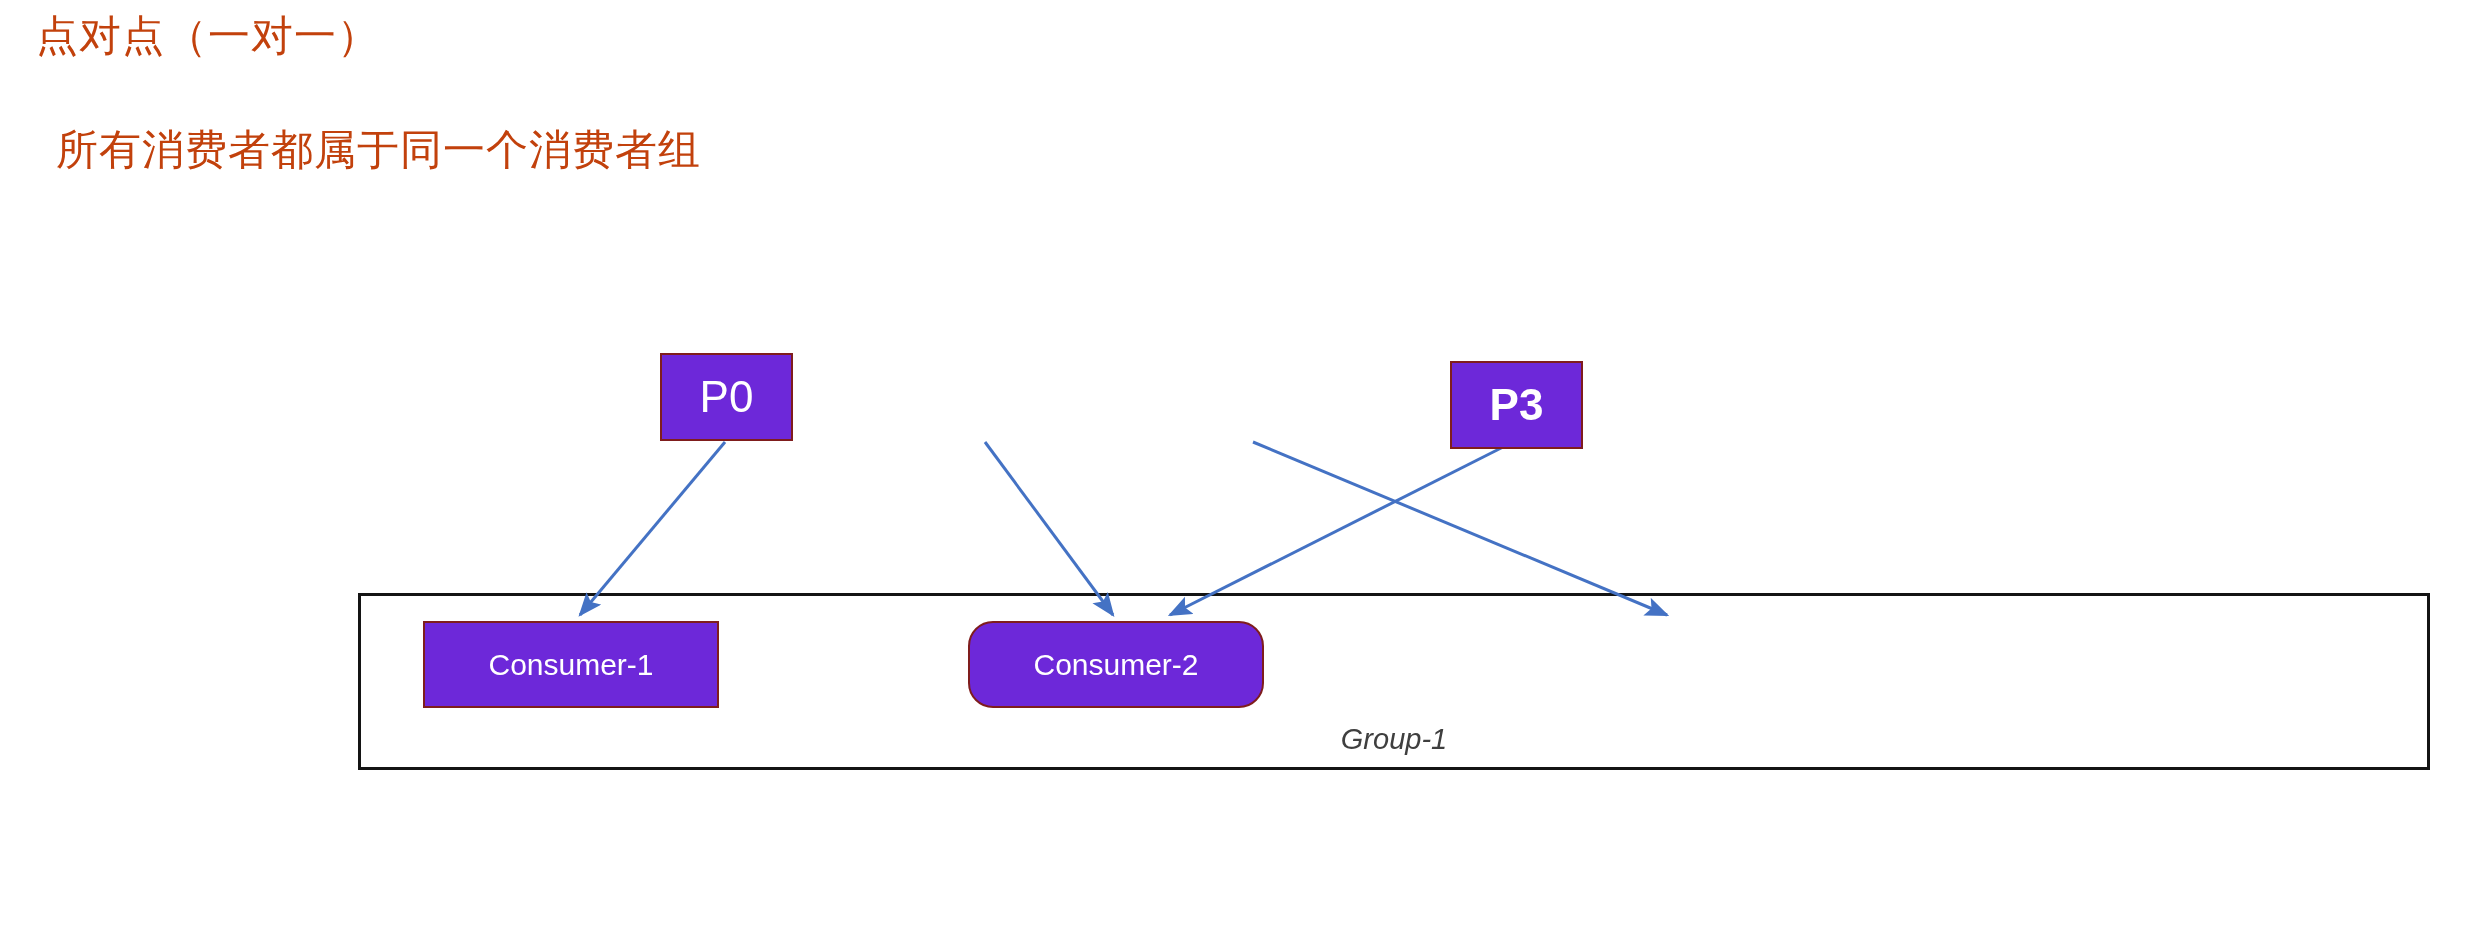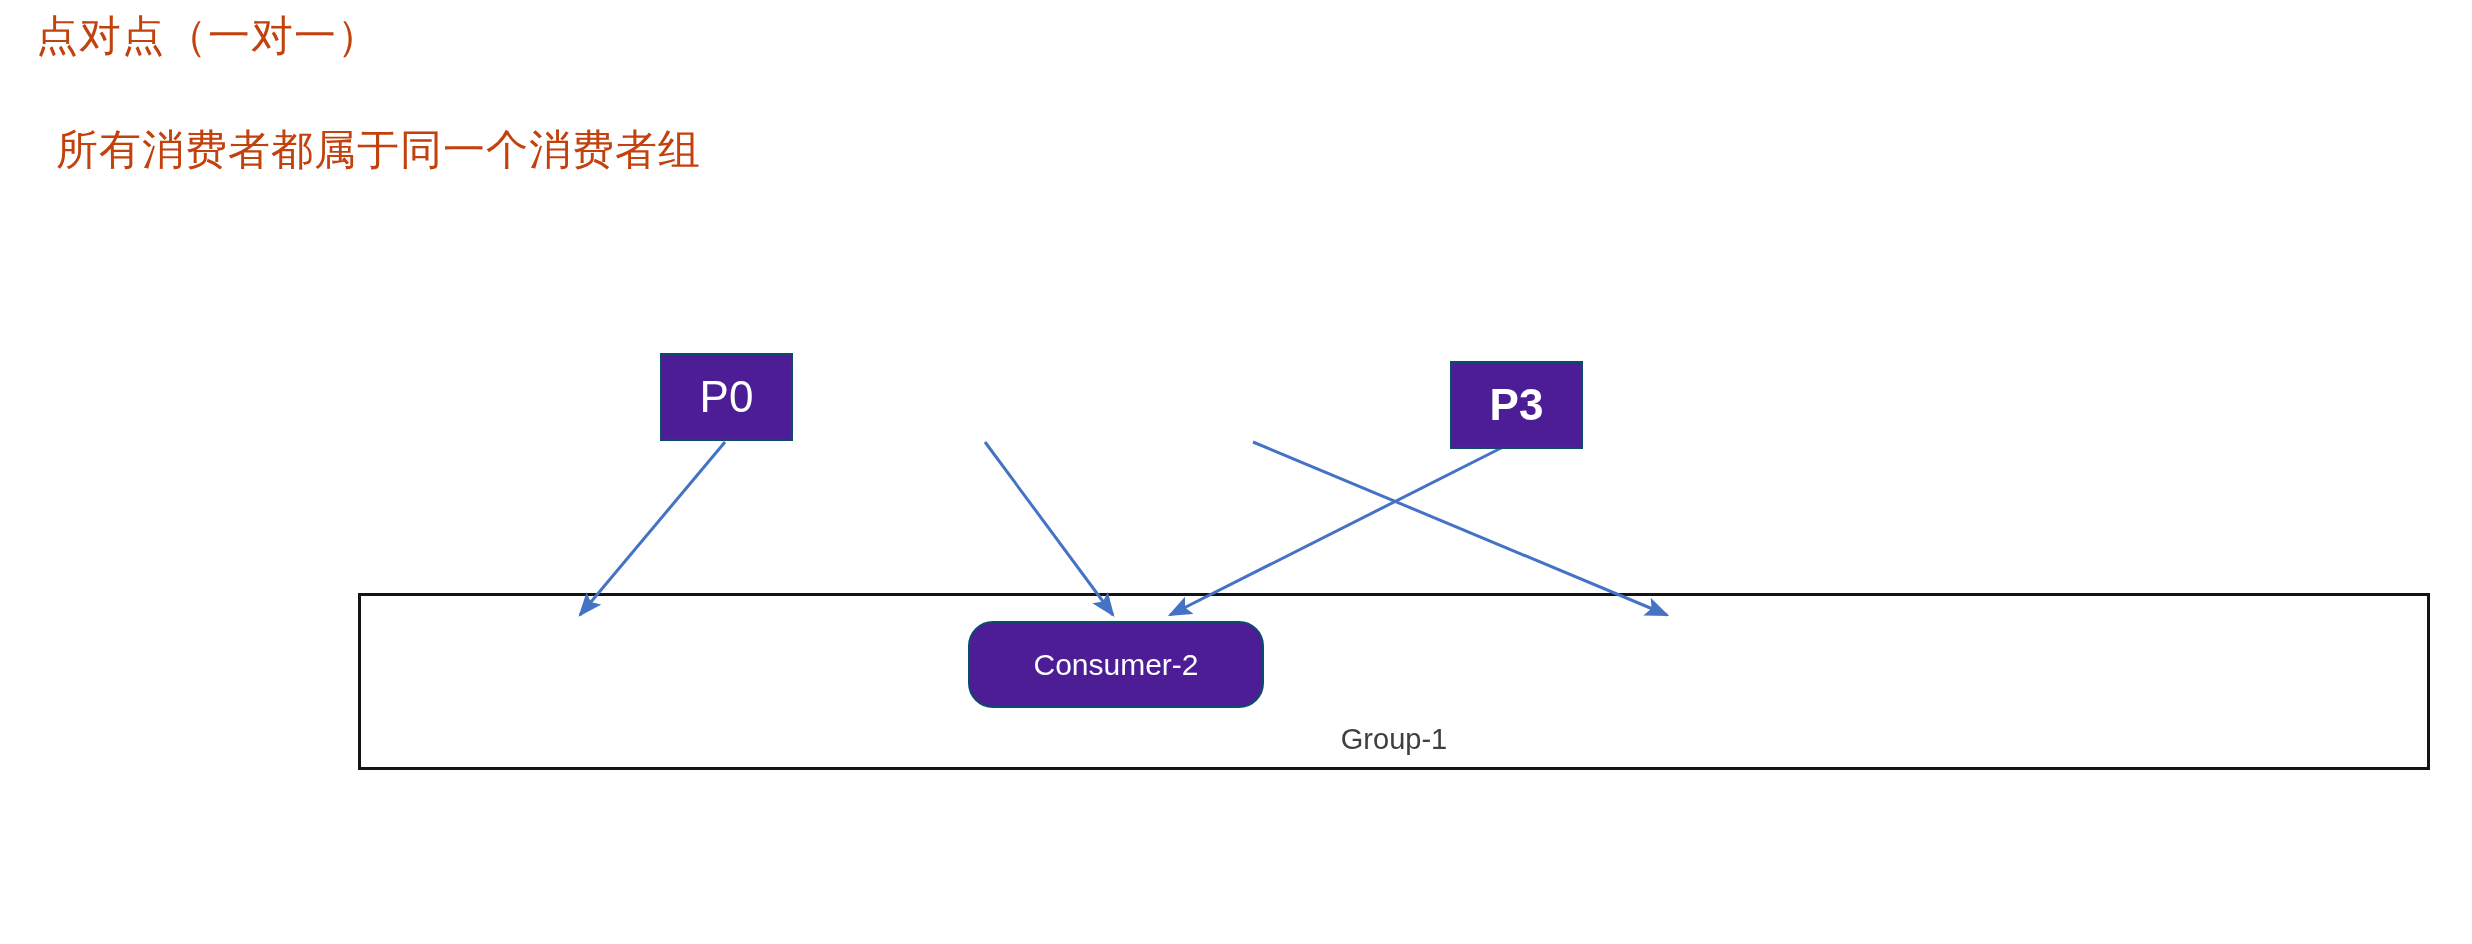--- a/index.html
+++ b/index.html
@@ -58,22 +58,22 @@
     top: 0;
     width: 2472px;
     height: 944px;
     pointer-events: none;
   }
 
   
   .node-box {
     position: absolute;
     box-sizing: border-box;
-    background: #4c1d95;
-    border: 2px solid #0c4a6e;
+    background: #6d28d9;
+    border: 2px solid #7f1d1d;
     display: flex;
     align-items: center;
     justify-content: center;
     color: #ffffff;
   }
   .partition-box {
     width: 133px;
     height: 88px;
     font-size: 44px;
     font-weight: 400;
@@ -105,20 +105,21 @@
     background: transparent;
   }
   #group-label {
     position: absolute;
     left: 358px;
     top: 723px;
     width: 2072px;
     text-align: center;
     color: #3f3f3f;
     font-size: 29px;
+    font-style: italic;
   }
 </style>
 </head>
 <body>
 
 <div id="heading-block">
   <div id="title-line" class="heading-line">点对点（一对一）</div>
   <div id="subtitle-line" class="heading-line">所有消费者都属于同一个消费者组</div>
 </div>
 
@@ -143,17 +144,20 @@
     <line x1="1513" y1="442" x2="1170" y2="615" stroke="#4472C4" stroke-width="3" marker-end="url(#ah)"></line>
   </svg>
 
   <div id="p0" class="node-box partition-box">
     <span>P0</span>
   </div>
   <div id="p3" class="node-box partition-box">
     <span>P3</span>
   </div>
 
+  <div id="c1" class="node-box consumer-box">
+    <span>Consumer-1</span>
+  </div>
   <div id="c2" class="node-box consumer-box">
     <span>Consumer-2</span>
   </div>
 
 </div>
 
 </body></html>

